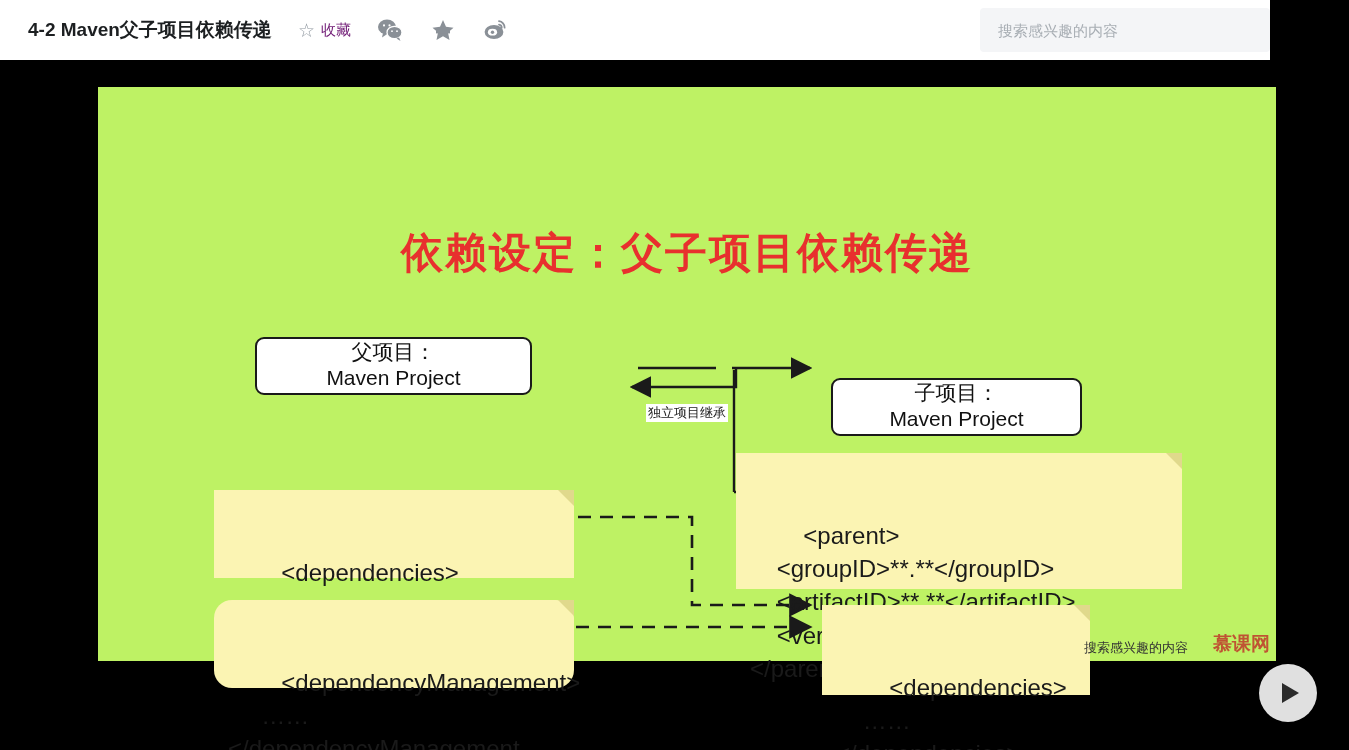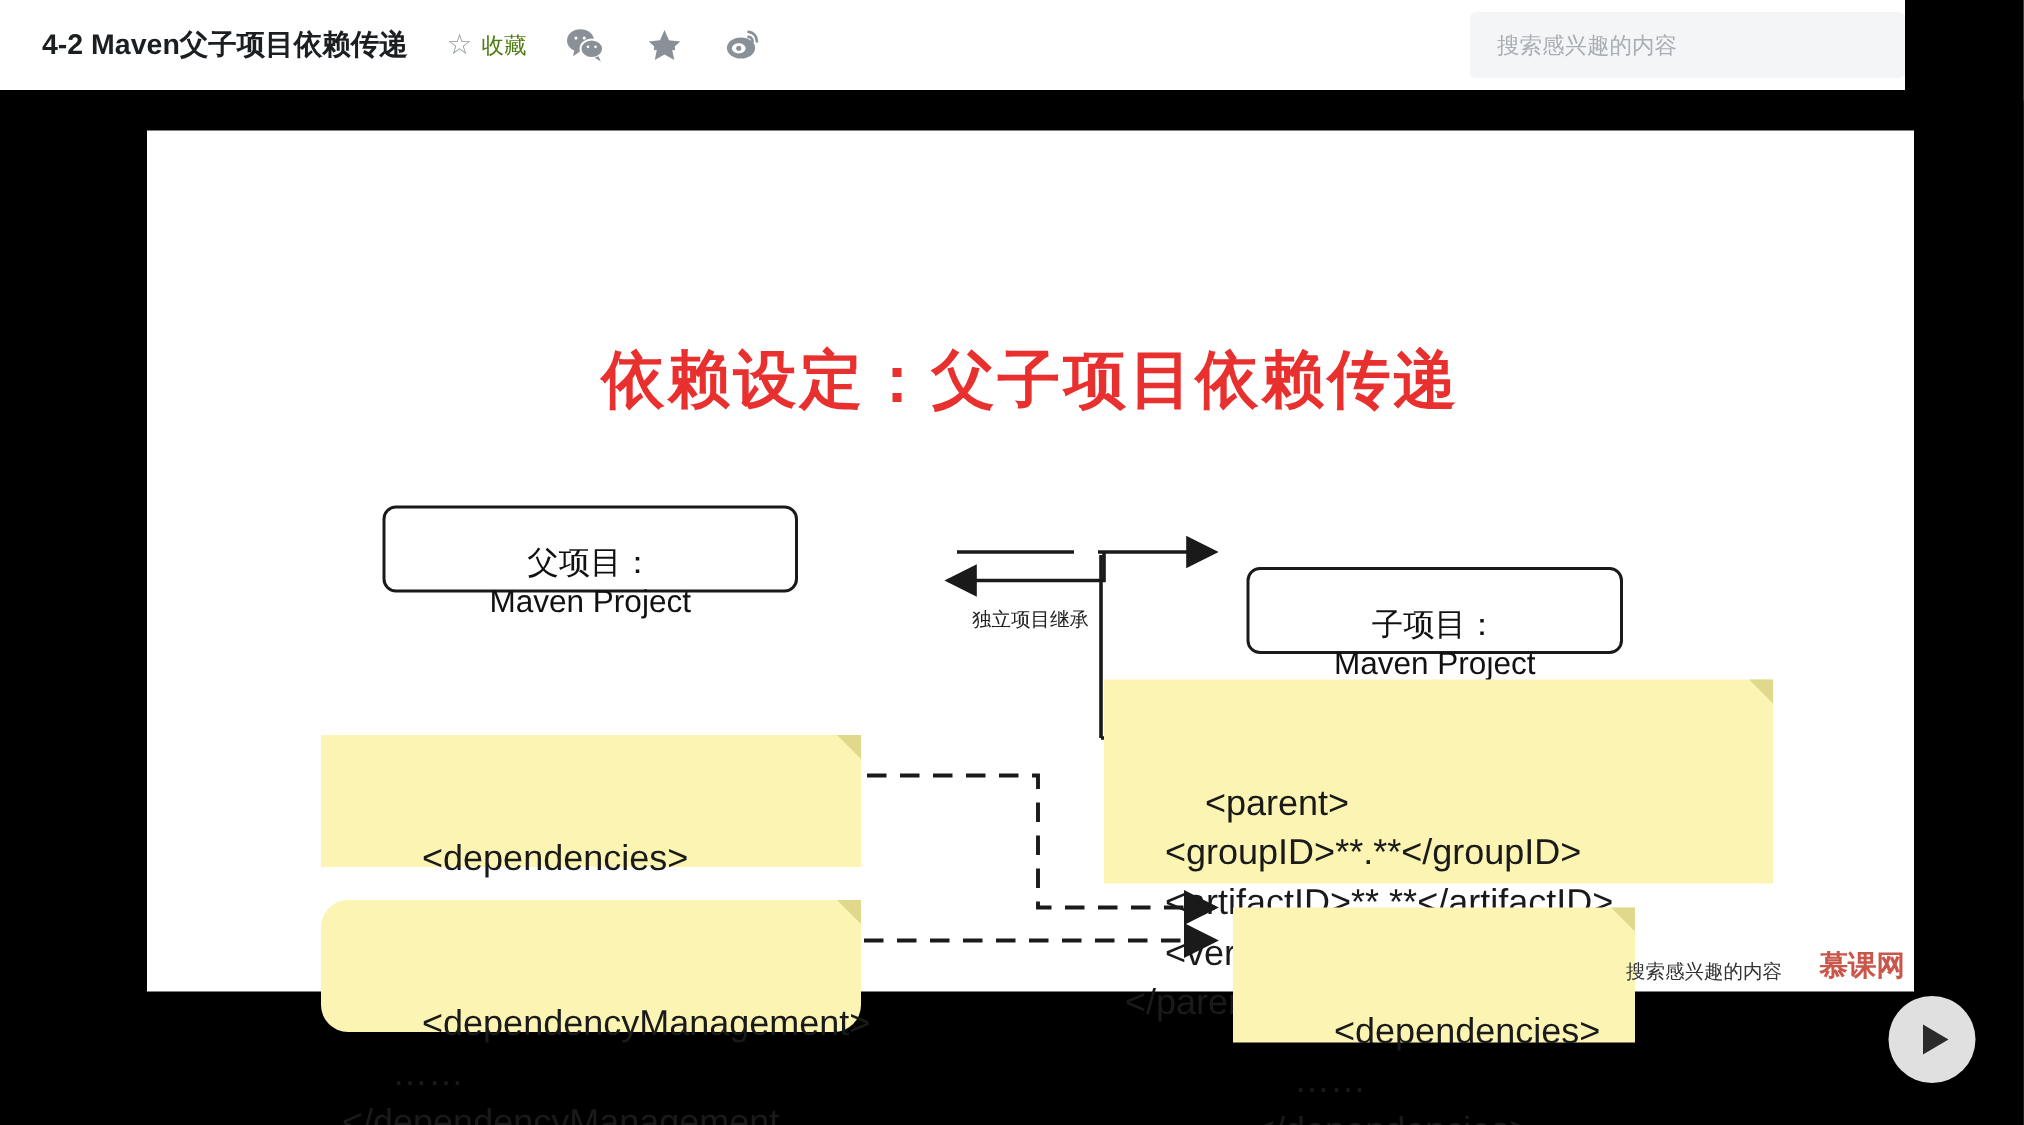--- a/index.html
+++ b/index.html
@@ -26,21 +26,21 @@
     white-space: nowrap;
   }
   .fav-group {
     display: flex; align-items: center;
     margin-left: 26px;
     color: #9199a1;
     font-size: 15px;
     gap: 6px;
   }
   .star-icon { font-size: 19px; color: #9199a1; line-height: 1; }
-  .fav-label { color: #4d7c0f; font-size: 15px; }
+  .fav-label { color: #701a75; font-size: 15px; }
 
   .share-icons {
     display: flex; align-items: center;
     margin-left: 26px;
     gap: 28px;
   }
   .share-icons svg { display: block; }
 
   .search-wrap {
     position: absolute;
@@ -63,21 +63,21 @@
   .player {
     position: absolute; left: 0; top: 67px;
     width: 1349px; height: 683px;
     background: #000;
     overflow: hidden;
   }
   .slide {
     position: absolute;
     left: 98px; top: 20px;
     width: 1178px; height: 574px;
-    background: #ffffff;
+    background: #bef264;
   }
   .slide-title {
     position: absolute;
     left: 0; top: 138px;
     width: 100%;
     text-align: center;
     font-size: 42px;
     font-weight: bold;
     color: #e8302e;
     letter-spacing: 2px;
@@ -91,21 +91,21 @@
 
   .box-outline {
     position: absolute;
     border: 2px solid #1a1a1a;
     border-radius: 9px;
     background: #fff;
     text-align: center;
     line-height: 1.25;
     font-size: 21px;
     color: #111;
-    padding-top: 24px;
+    padding-top: 0;
   }
   .box-outline .l1 { display: block; }
   .box-outline .l2 { display: block; }
 
   .note {
     position: absolute;
     background: #fbf4b3;
     font-size: 24px;
     color: #1a1a1a;
     padding: 0 14px 12px 14px;

